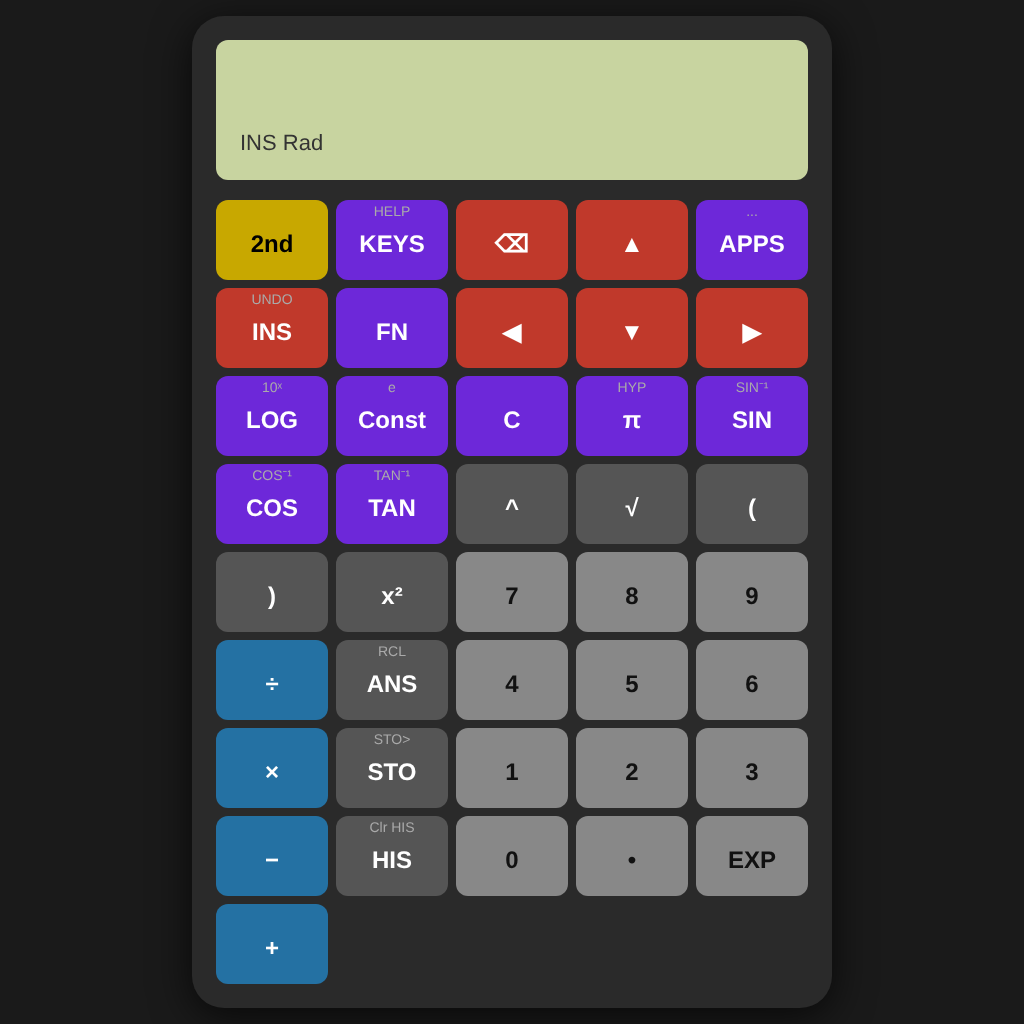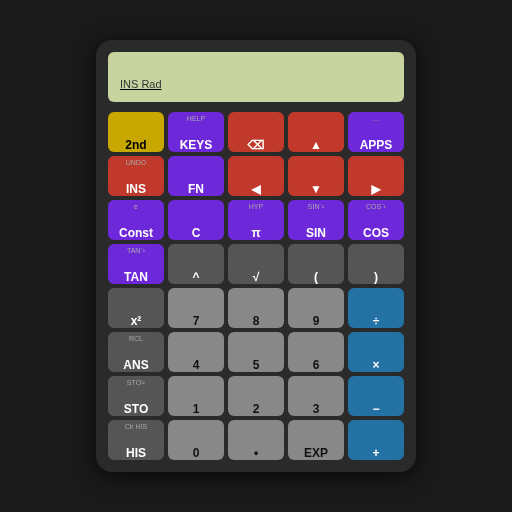--- a/index.html
+++ b/index.html
@@ -17,26 +17,25 @@
       border-radius: 16px;
       padding: 12px;
       width: 320px;
       box-shadow: 0 4px 20px rgba(0,0,0,0.7);
     }
     .display {
       background: #c8d4a0;
       border-radius: 6px;
       padding: 8px 12px;
       margin-bottom: 10px;
-      height: 50px;
+      height: 70px;
       display: flex;
       flex-direction: column;
       justify-content: flex-end;
       align-items: flex-start;
-      text-decoration: underline;
     }
     .display-status {
       font-size: 11px;
       color: #333;
       align-self: flex-start;
       margin-bottom: 4px;
     }
     .display-value {
       font-size: 22px;
       color: #111;
@@ -48,21 +47,21 @@
       grid-template-columns: repeat(5, 1fr);
       gap: 4px;
     }
     .btn {
       border-radius: 6px;
       border: none;
       cursor: pointer;
       display: flex;
       flex-direction: column;
       align-items: center;
-      justify-content: flex-end;
+      justify-content: center;
       font-weight: bold;
       font-size: 13px;
       height: 40px;
       position: relative;
       line-height: 1.1;
       color: white;
     }
     .btn .top-label {
       font-size: 7px;
       font-weight: normal;
@@ -137,20 +136,24 @@
       <button class="btn btn-red">
         <span class="main-label">◀</span>
       </button>
       <button class="btn btn-red">
         <span class="main-label">▼</span>
       </button>
       <button class="btn btn-red">
         <span class="main-label">▶</span>
       </button>
       <button class="btn btn-dark">
+        <span class="top-label">10ˣ</span>
+        <span class="main-label">LOG</span>
+      </button>
+      <button class="btn btn-dark">
         <span class="top-label">e</span>
         <span class="main-label">Const</span>
       </button>
       <button class="btn btn-dark">
         <span class="main-label">C</span>
       </button>
       <button class="btn btn-dark">
         <span class="top-label">HYP</span>
         <span class="main-label">π</span>
       </button>

